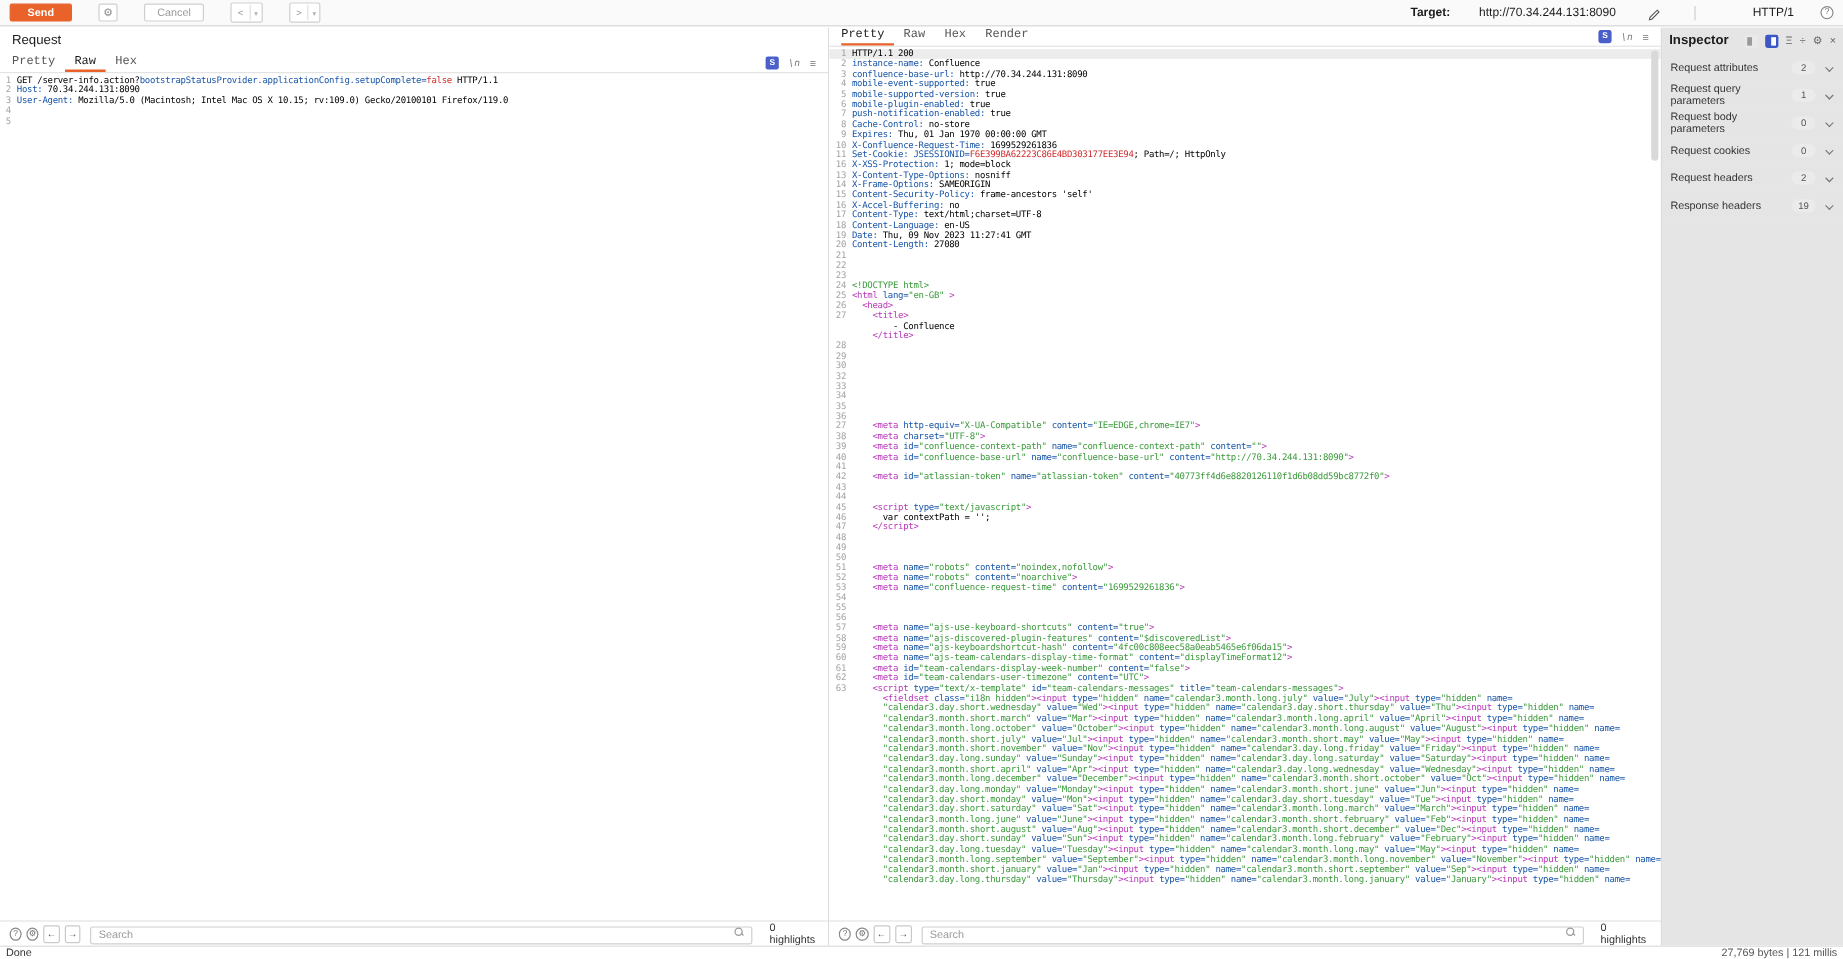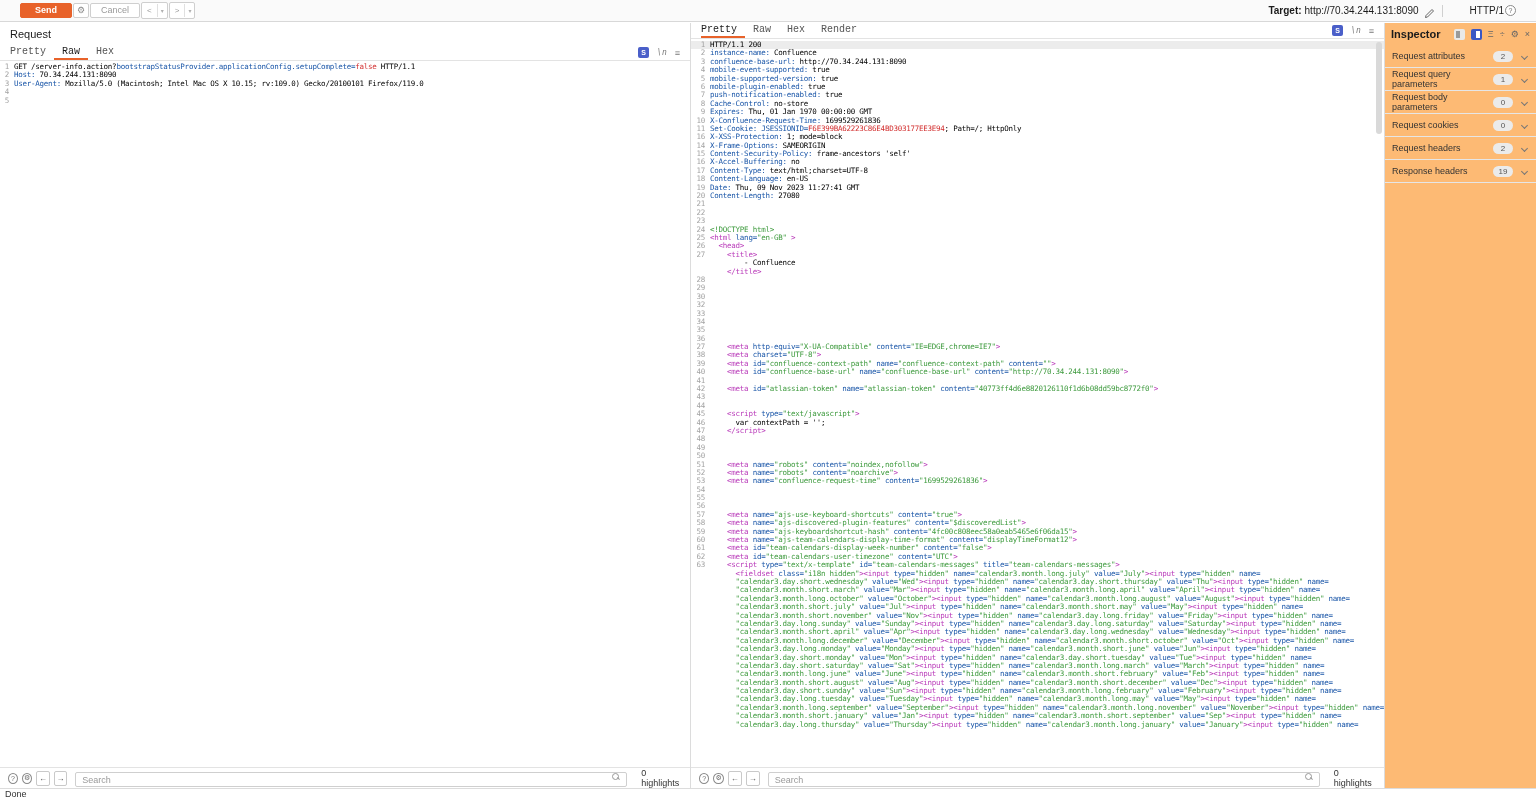--- a/index.html
+++ b/index.html
@@ -1,20 +1,20 @@
 <!DOCTYPE html>
 <html><head>
 <meta charset="utf-8">
 <style>
   html,body{margin:0;padding:0;background:#fff;}
   .app{position:relative;width:1536px;height:799px;background:#fff;overflow:hidden;
        font-family:"Liberation Sans",sans-serif;color:#1b1b1b;}
   
   .topbar{position:absolute;top:0;left:0;right:0;height:22px;background:#fafafa;
-          border-bottom:1px solid #d8d8d8;display:flex;align-items:center;padding:0 20px;box-sizing:border-box;gap:1px;}
+          border-bottom:1px solid #d8d8d8;display:flex;align-items:center;padding:0 8px;box-sizing:border-box;gap:22px;}
   .btn{font-family:"Liberation Sans",sans-serif;font-size:9px;height:15px;border-radius:2px;border:1px solid #cfcfcf;
        background:#fff;color:#9a9a9a;padding:0 10px;cursor:pointer;line-height:13px;}
   .btn.send{background:#e8622a;border-color:#e8622a;color:#fff;font-weight:bold;padding:0 14px;}
   .btn.iconb{padding:0 3px;color:#8a8a8a;font-size:9px;}
   .split{display:inline-flex;height:15px;border:1px solid #cfcfcf;border-radius:2px;background:#fff;color:#9a9a9a;
          font-size:8px;align-items:center;cursor:pointer;}
   .split .m{padding:0 5px;border-right:1px solid #e0e0e0;line-height:13px;}
   .split .dd{padding:0 3px;font-size:6px;color:#b0b0b0;}
   .spacer{flex:1;}
   .target-label{font-size:10px;font-weight:bold;color:#1b1b1b;margin-left:26px;}
@@ -64,38 +64,38 @@
   .navbtn{width:15px;height:15px;border:1px solid #c9c9c9;border-radius:2px;background:#fff;color:#555;font-size:8px;
           line-height:13px;text-align:center;padding:0;cursor:pointer;}
   .searchbox{position:relative;display:inline-block;margin-left:4px;}
   .searchbox input{width:552px;height:15px;border:1px solid #cfcfcf;border-radius:2px;font-size:9px;color:#333;
                    padding:0 18px 0 6px;box-sizing:border-box;font-family:"Liberation Sans",sans-serif;}
   .searchbox input::placeholder{color:#9a9a9a;}
   .mag{position:absolute;right:8px;top:4px;width:5px;height:5px;border:1px solid #999;border-radius:50%;}
   .mag::after{content:"";position:absolute;left:4px;top:4px;width:3px;height:1px;background:#999;transform:rotate(45deg);}
   .hl-count{font-size:9px;color:#333;margin-left:10px;}
   
-  .inspector{flex:1;display:flex;flex-direction:column;background:#fdba74;}
+  .inspector{flex:1;display:flex;flex-direction:column;background:#e5e5e5;}
   .ins-head{height:22px;display:flex;align-items:center;padding:0 6px;}
   .ins-title{font-size:11px;font-weight:bold;}
   .ins-icons{margin-left:auto;display:flex;align-items:center;gap:6px;}
   .mini{width:11px;height:11px;border-radius:2px;display:inline-block;position:relative;cursor:pointer;}
   .mini.a{background:#e9e9e9;}
   .mini.a::after{content:"";position:absolute;left:2px;top:2px;width:4px;height:7px;background:#9a9a9a;}
   .mini.b{background:#3a57c4;}
   .mini.b::after{content:"";position:absolute;right:2px;top:2px;width:4px;height:7px;background:#fff;}
   .gly{font-size:9px;color:#666;cursor:pointer;line-height:11px;}
   .ins-row{height:22px;display:flex;align-items:center;border-bottom:1px solid #e6e6e6;padding:0 7px;cursor:pointer;}
   .ins-label{flex:1;font-size:9px;color:#333;}
   .badge{min-width:10px;padding:1px 5px;background:#ebebeb;border-radius:7px;font-size:8px;color:#555;text-align:center;}
   .chev{width:4px;height:4px;border-right:1px solid #777;border-bottom:1px solid #777;transform:rotate(45deg);
         margin-left:9px;margin-right:2px;}
   
   .statusbar{position:absolute;left:0;right:0;bottom:0;height:11px;border-top:1px solid #dcdcdc;background:#fff;
-             font-size:9px;color:#333;display:flex;align-items:flex-start;padding:0 5px;box-sizing:border-box;flex-direction:column;}
+             font-size:9px;color:#333;display:flex;align-items:center;padding:0 5px;box-sizing:border-box;}
   .statusbar .right{margin-left:auto;color:#555;}
 </style>
 </head>
 <body>
 
 <div class="app">
 
   <div class="topbar">
     <button class="btn send">Send</button>
     <button class="btn iconb"><span>⚙</span></button>
@@ -180,20 +180,21 @@
           <div class="cl"><span class="ln">3</span><span class="code"><span class="cb">confluence-base-url:</span><span class="ck"> http://70.34.244.131:8090</span></span></div>
           <div class="cl"><span class="ln">4</span><span class="code"><span class="cb">mobile-event-supported:</span><span class="ck"> true</span></span></div>
           <div class="cl"><span class="ln">5</span><span class="code"><span class="cb">mobile-supported-version:</span><span class="ck"> true</span></span></div>
           <div class="cl"><span class="ln">6</span><span class="code"><span class="cb">mobile-plugin-enabled:</span><span class="ck"> true</span></span></div>
           <div class="cl"><span class="ln">7</span><span class="code"><span class="cb">push-notification-enabled:</span><span class="ck"> true</span></span></div>
           <div class="cl"><span class="ln">8</span><span class="code"><span class="cb">Cache-Control:</span><span class="ck"> no-store</span></span></div>
           <div class="cl"><span class="ln">9</span><span class="code"><span class="cb">Expires:</span><span class="ck"> Thu, 01 Jan 1970 00:00:00 GMT</span></span></div>
           <div class="cl"><span class="ln">10</span><span class="code"><span class="cb">X-Confluence-Request-Time:</span><span class="ck"> 1699529261836</span></span></div>
           <div class="cl"><span class="ln">11</span><span class="code"><span class="cb">Set-Cookie:</span><span class="ck"> </span><span class="cb">JSESSIONID=</span><span class="cr">F6E399BA62223C86E4BD303177EE3E94</span><span class="ck">; Path=/; HttpOnly</span></span></div>
           <div class="cl"><span class="ln">16</span><span class="code"><span class="cb">X-XSS-Protection:</span><span class="ck"> 1; mode=block</span></span></div>
+          <div class="cl"><span class="ln">13</span><span class="code"><span class="cb">X-Content-Type-Options:</span><span class="ck"> nosniff</span></span></div>
           <div class="cl"><span class="ln">14</span><span class="code"><span class="cb">X-Frame-Options:</span><span class="ck"> SAMEORIGIN</span></span></div>
           <div class="cl"><span class="ln">15</span><span class="code"><span class="cb">Content-Security-Policy:</span><span class="ck"> frame-ancestors 'self'</span></span></div>
           <div class="cl"><span class="ln">16</span><span class="code"><span class="cb">X-Accel-Buffering:</span><span class="ck"> no</span></span></div>
           <div class="cl"><span class="ln">17</span><span class="code"><span class="cb">Content-Type:</span><span class="ck"> text/html;charset=UTF-8</span></span></div>
           <div class="cl"><span class="ln">18</span><span class="code"><span class="cb">Content-Language:</span><span class="ck"> en-US</span></span></div>
           <div class="cl"><span class="ln">19</span><span class="code"><span class="cb">Date:</span><span class="ck"> Thu, 09 Nov 2023 11:27:41 GMT</span></span></div>
           <div class="cl"><span class="ln">20</span><span class="code"><span class="cb">Content-Length:</span><span class="ck"> 27080</span></span></div>
           <div class="cl"><span class="ln">21</span><span class="code"><span class="ck"></span></span></div>
           <div class="cl"><span class="ln">22</span><span class="code"><span class="ck"></span></span></div>
           <div class="cl"><span class="ln">23</span><span class="code"><span class="ck"></span></span></div>

